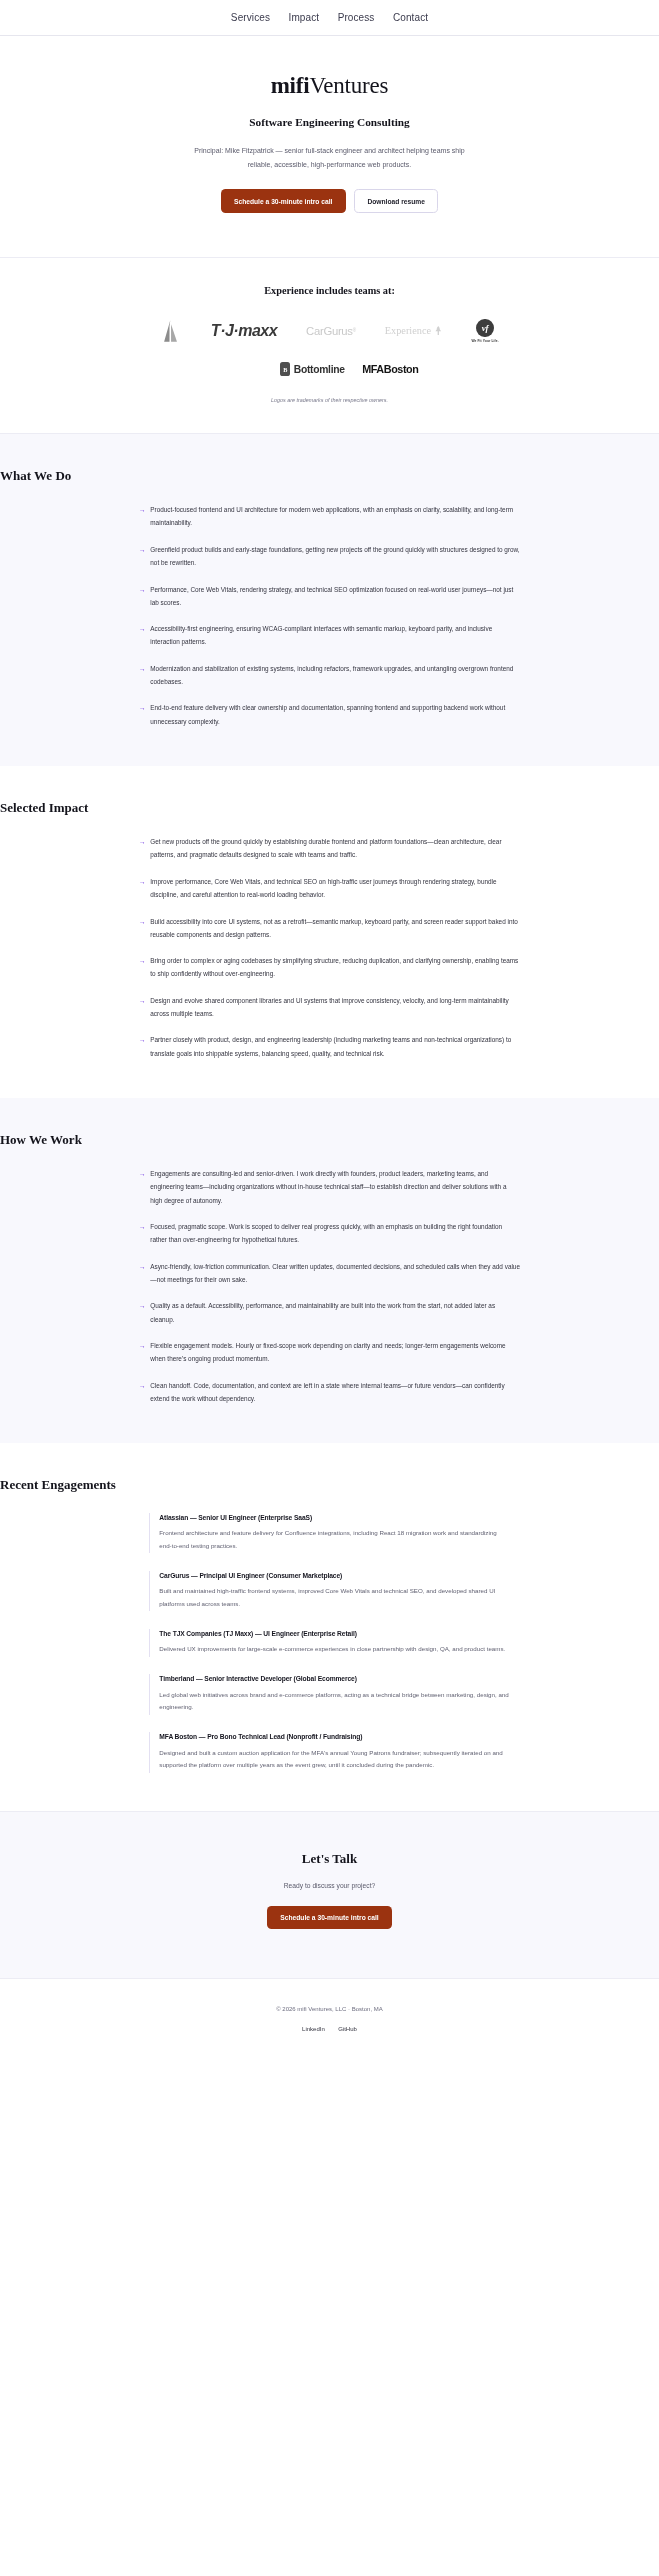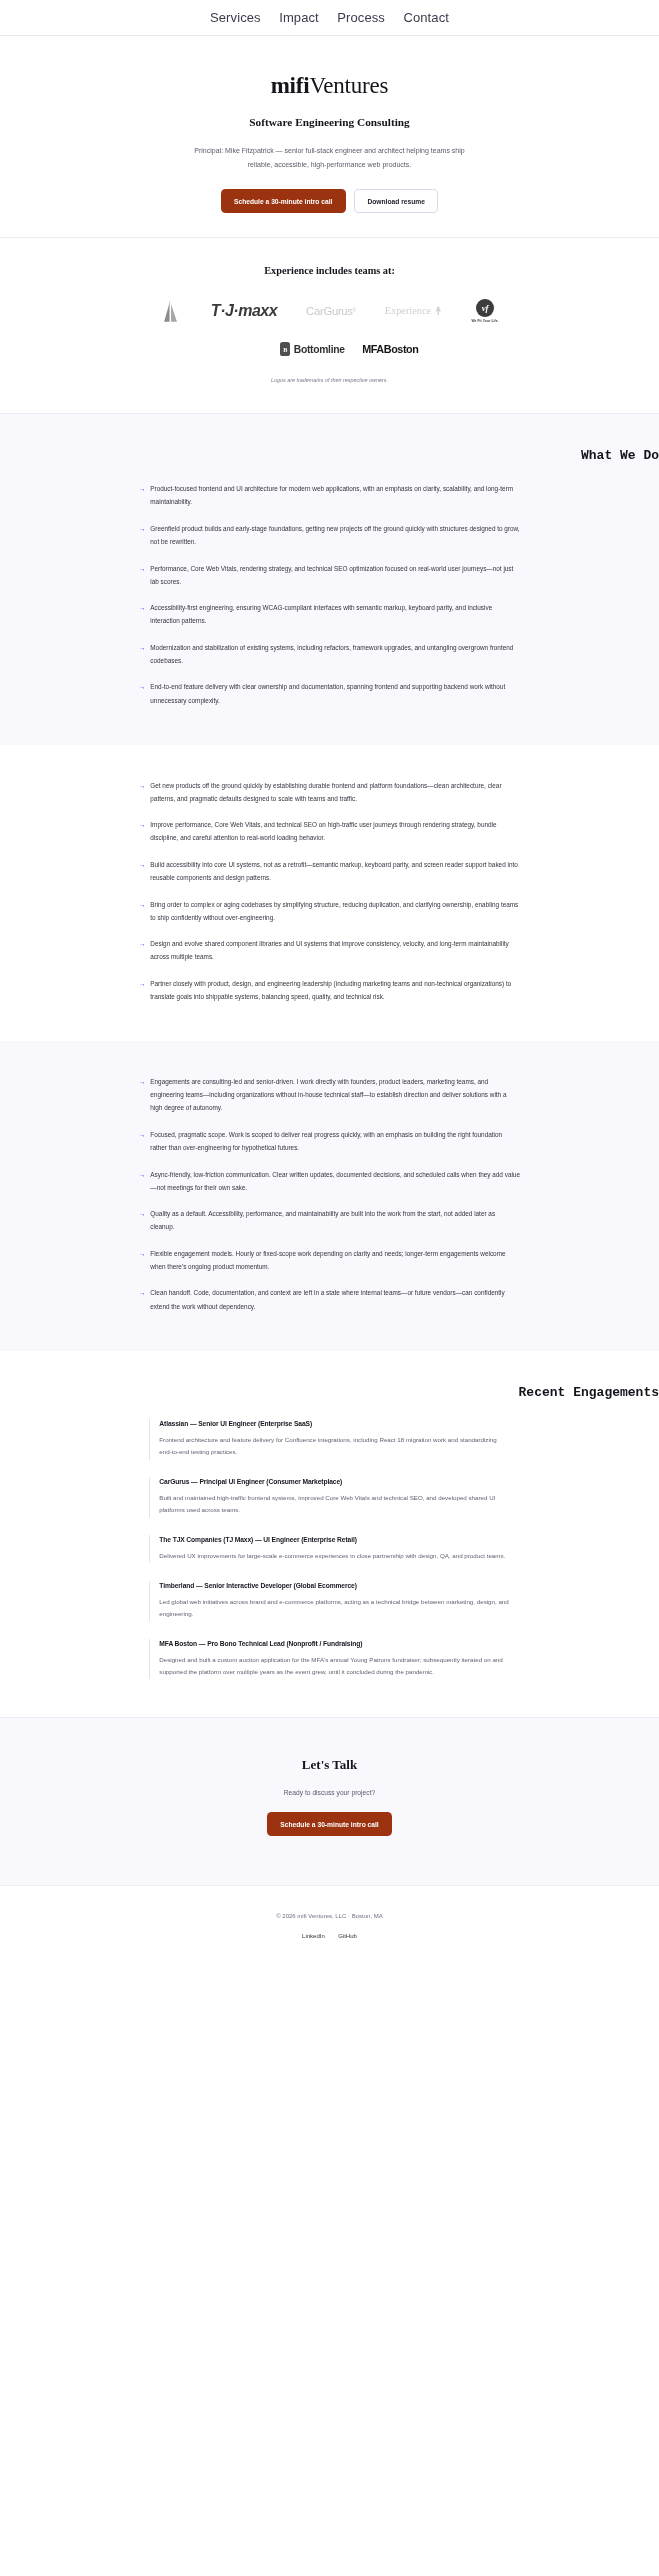--- a/index.html
+++ b/index.html
@@ -17,30 +17,30 @@
   .topnav {
     height: 36px;
     display: flex;
     align-items: center;
     justify-content: center;
     gap: 18.5px;
     background: #ffffff;
     border-bottom: 0.5px solid #e6e6ee;
   }
   .topnav a {
-    font-size: 13px;
+    font-size: 10px;
     color: #3b3b4d;
     text-decoration: none;
     letter-spacing: 0.1px;
   }
 
   
   .hero {
     background: #ffffff;
-    padding: 38px 0 24px;
+    padding: 38px 0 44px;
     text-align: center;
     border-bottom: 0.5px solid #ececf4;
   }
   .brand {
     font-family: "Liberation Serif", serif;
     font-size: 23px;
     line-height: 1.06;
     color: #14141c;
     letter-spacing: -0.2px;
   }
@@ -182,25 +182,25 @@
     font-style: italic;
     color: #7a7a8c;
     margin-top: 5.2px;
   }
 
   
   .section { padding: 34px 0 38px; }
   .section.tinted { background: #f8f8fd; }
   .section.white  { background: #ffffff; }
   .section h2 {
-    font-family: Liberation Mono, monospace;
+    font-family: Liberation Serif, serif;
     font-size: 13px;
     font-weight: 700;
     color: #14141c;
-    text-align: right;
+    text-align: left;
     margin-bottom: 19.6px;
   }
   .inner { width: 381px; margin: 0 auto; }
 
   ul.arrow-list { list-style: none; }
   ul.arrow-list li {
     position: relative;
     padding-left: 11.3px;
     margin-bottom: 13.4px;
     font-size: 6.4px;
@@ -332,33 +332,35 @@
         <li><span class="arw">→</span><span>Greenfield product builds and early-stage foundations, getting new projects off the ground quickly with structures designed to grow, not be rewritten.</span></li>
         <li><span class="arw">→</span><span>Performance, Core Web Vitals, rendering strategy, and technical SEO optimization focused on real-world user journeys—not just lab scores.</span></li>
         <li><span class="arw">→</span><span>Accessibility-first engineering, ensuring WCAG-compliant interfaces with semantic markup, keyboard parity, and inclusive interaction patterns.</span></li>
         <li><span class="arw">→</span><span>Modernization and stabilization of existing systems, including refactors, framework upgrades, and untangling overgrown frontend codebases.</span></li>
         <li><span class="arw">→</span><span>End-to-end feature delivery with clear ownership and documentation, spanning frontend and supporting backend work without unnecessary complexity.</span></li>
       </ul>
     </div>
   </section>
 
   <section class="section white" id="impact">
+    <h2>Selected Impact</h2>
     <div class="inner">
       <ul class="arrow-list">
         <li><span class="arw">→</span><span>Get new products off the ground quickly by establishing durable frontend and platform foundations—clean architecture, clear patterns, and pragmatic defaults designed to scale with teams and traffic.</span></li>
         <li><span class="arw">→</span><span>Improve performance, Core Web Vitals, and technical SEO on high-traffic user journeys through rendering strategy, bundle discipline, and careful attention to real-world loading behavior.</span></li>
         <li><span class="arw">→</span><span>Build accessibility into core UI systems, not as a retrofit—semantic markup, keyboard parity, and screen reader support baked into reusable components and design patterns.</span></li>
         <li><span class="arw">→</span><span>Bring order to complex or aging codebases by simplifying structure, reducing duplication, and clarifying ownership, enabling teams to ship confidently without over-engineering.</span></li>
         <li><span class="arw">→</span><span>Design and evolve shared component libraries and UI systems that improve consistency, velocity, and long-term maintainability across multiple teams.</span></li>
         <li><span class="arw">→</span><span>Partner closely with product, design, and engineering leadership (including marketing teams and non-technical organizations) to translate goals into shippable systems, balancing speed, quality, and technical risk.</span></li>
       </ul>
     </div>
   </section>
 
   <section class="section tinted" id="process">
+    <h2>How We Work</h2>
     <div class="inner">
       <ul class="arrow-list">
         <li><span class="arw">→</span><span>Engagements are consulting-led and senior-driven. I work directly with founders, product leaders, marketing teams, and engineering teams—including organizations without in-house technical staff—to establish direction and deliver solutions with a high degree of autonomy.</span></li>
         <li><span class="arw">→</span><span>Focused, pragmatic scope. Work is scoped to deliver real progress quickly, with an emphasis on building the right foundation rather than over-engineering for hypothetical futures.</span></li>
         <li><span class="arw">→</span><span>Async-friendly, low-friction communication. Clear written updates, documented decisions, and scheduled calls when they add value—not meetings for their own sake.</span></li>
         <li><span class="arw">→</span><span>Quality as a default. Accessibility, performance, and maintainability are built into the work from the start, not added later as cleanup.</span></li>
         <li><span class="arw">→</span><span>Flexible engagement models. Hourly or fixed-scope work depending on clarity and needs; longer-term engagements welcome when there's ongoing product momentum.</span></li>
         <li><span class="arw">→</span><span>Clean handoff. Code, documentation, and context are left in a state where internal teams—or future vendors—can confidently extend the work without dependency.</span></li>
       </ul>
     </div>

